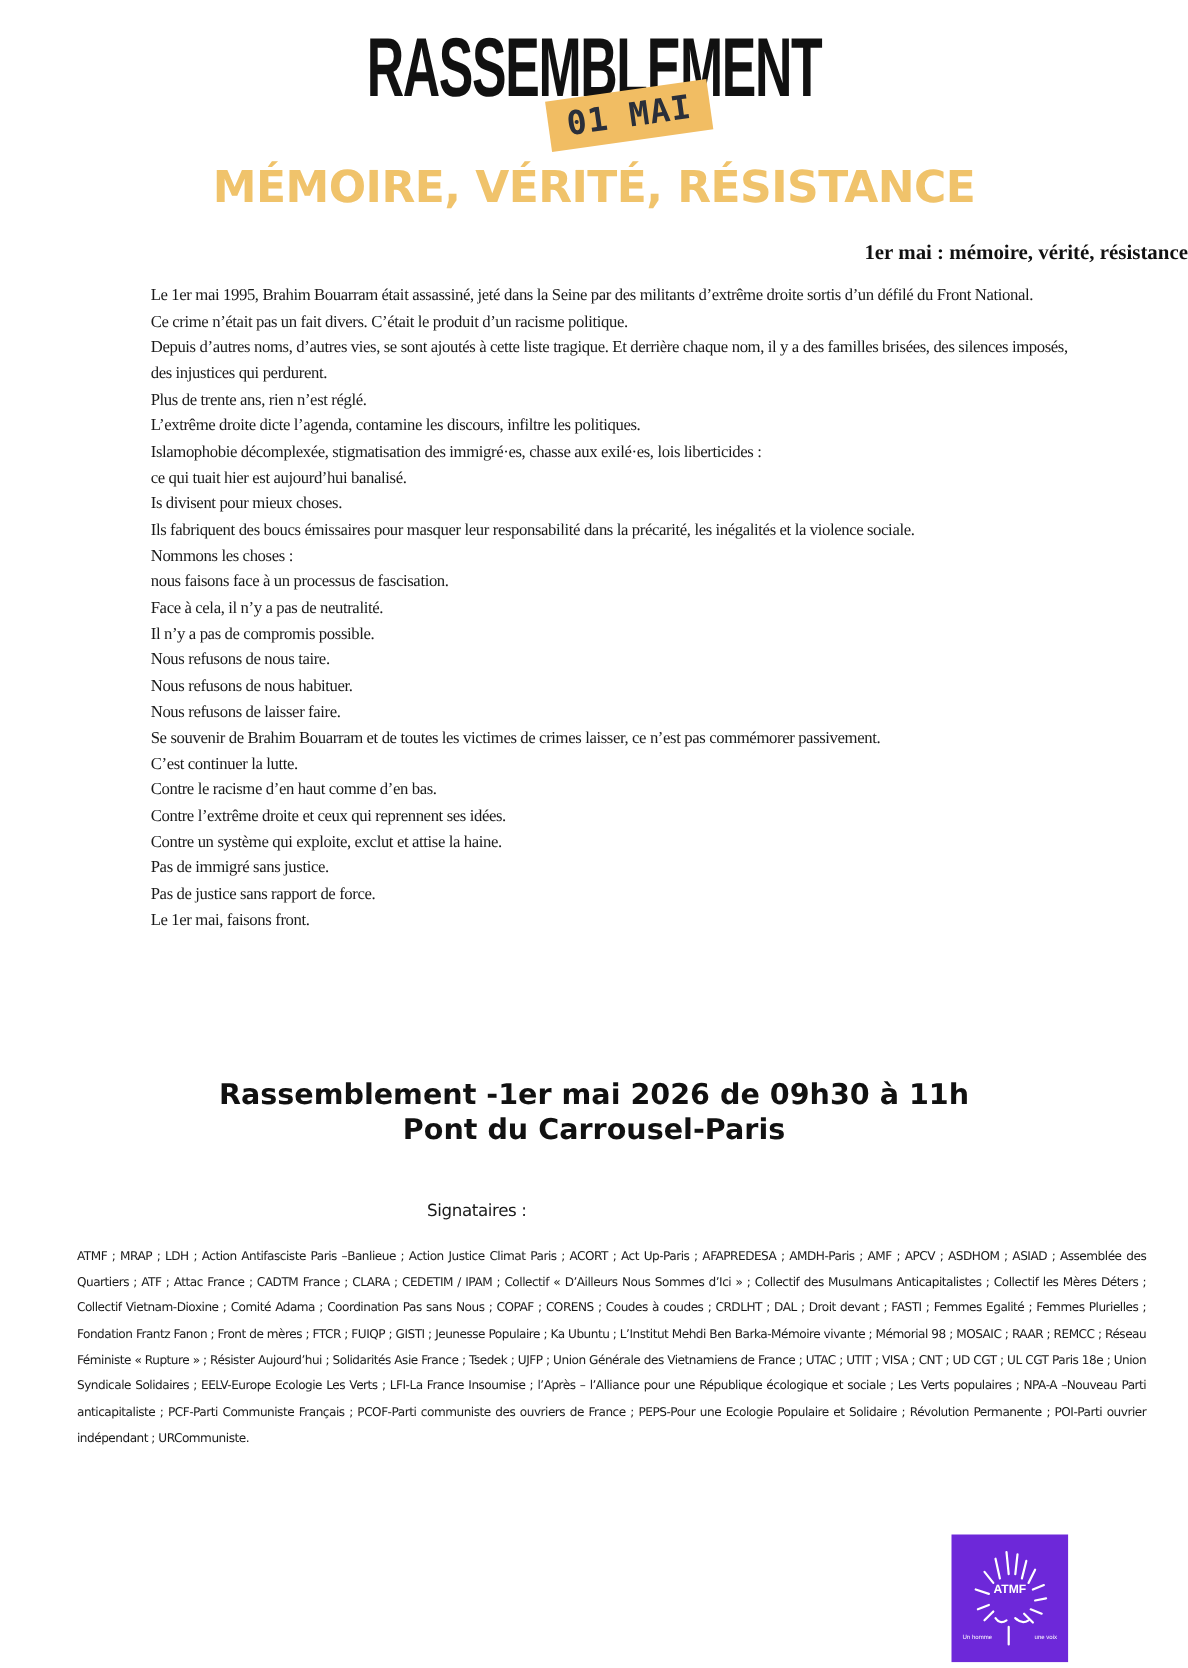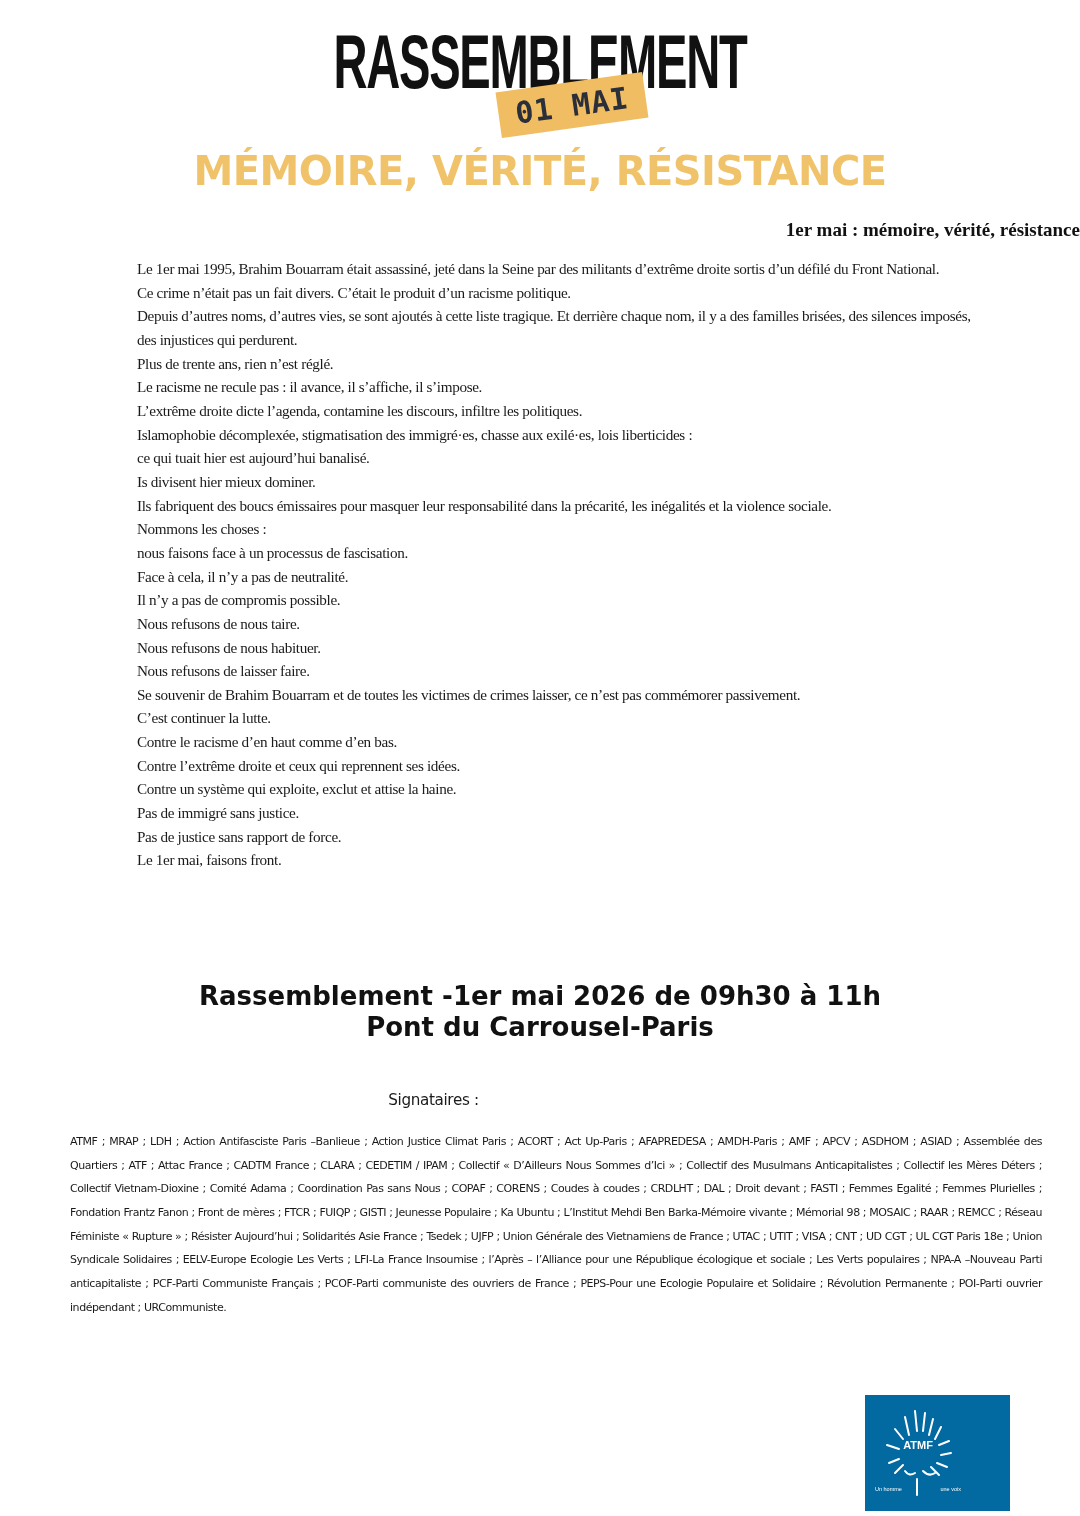--- a/index.html
+++ b/index.html
@@ -51,22 +51,21 @@
     }
     .signatories-list {
       position: absolute; left: 54px; top: 1114px; width: 972px;
       font-family: "DejaVu Sans", sans-serif; font-size: 11px; line-height: 23.65px;
       color: #1a1a1a; text-align: justify; letter-spacing: -0.45px;
       margin: 16px;
     }
 
     .logo {
       position: absolute; left: 865px; top: 1395px; width: 106px; height: 116px;
-      background: #0369a1;
-      padding-left: 39px;
+      background: #6d28d9;
     }
     .logo svg { position: absolute; left: 0; top: 0; }
     .logo .logo-name {
       position: absolute; left: 0; width: 106px; top: 44px; text-align: center;
       font-family: "Liberation Sans", sans-serif; font-weight: 700; font-size: 11px; color: #fff;
     }
     .logo .logo-motto {
       position: absolute; left: 10px; top: 91px; width: 86px;
       font-family: "Liberation Sans", sans-serif; font-size: 5.5px; color: #fff;
       display: flex; justify-content: space-between;
@@ -83,25 +82,24 @@
   <div class="subtitle">MÉMOIRE, VÉRITÉ, RÉSISTANCE</div>
 </div>
 
 <div class="section-heading">1er mai : mémoire, vérité, résistance</div>
 
 <div class="body-text">
   <p>Le 1er mai 1995, Brahim Bouarram était assassiné, jeté dans la Seine par des militants d’extrême droite sortis d’un défilé du Front National.</p>
   <p>Ce crime n’était pas un fait divers. C’était le produit d’un racisme politique.</p>
   <p>Depuis d’autres noms, d’autres vies, se sont ajoutés à cette liste tragique. Et derrière chaque nom, il y a des familles brisées, des silences imposés, des injustices qui perdurent.</p>
   <p>Plus de trente ans, rien n’est réglé.</p>
-  <p>Le racisme ne recule pas : il avance, il s’affiche, il s’impose.</p>
   <p>L’extrême droite dicte l’agenda, contamine les discours, infiltre les politiques.</p>
   <p>Islamophobie décomplexée, stigmatisation des immigré·es, chasse aux exilé·es, lois liberticides :</p>
   <p>ce qui tuait hier est aujourd’hui banalisé.</p>
-  <p>Is divisent hier mieux dominer.</p>
+  <p>Is divisent pour mieux choses.</p>
   <p>Ils fabriquent des boucs émissaires pour masquer leur responsabilité dans la précarité, les inégalités et la violence sociale.</p>
   <p>Nommons les choses :</p>
   <p>nous faisons face à un processus de fascisation.</p>
   <p>Face à cela, il n’y a pas de neutralité.</p>
   <p>Il n’y a pas de compromis possible.</p>
   <p>Nous refusons de nous taire.</p>
   <p>Nous refusons de nous habituer.</p>
   <p>Nous refusons de laisser faire.</p>
   <p>Se souvenir de Brahim Bouarram et de toutes les victimes de crimes laisser, ce n’est pas commémorer passivement.</p>
   <p>C’est continuer la lutte.</p>

